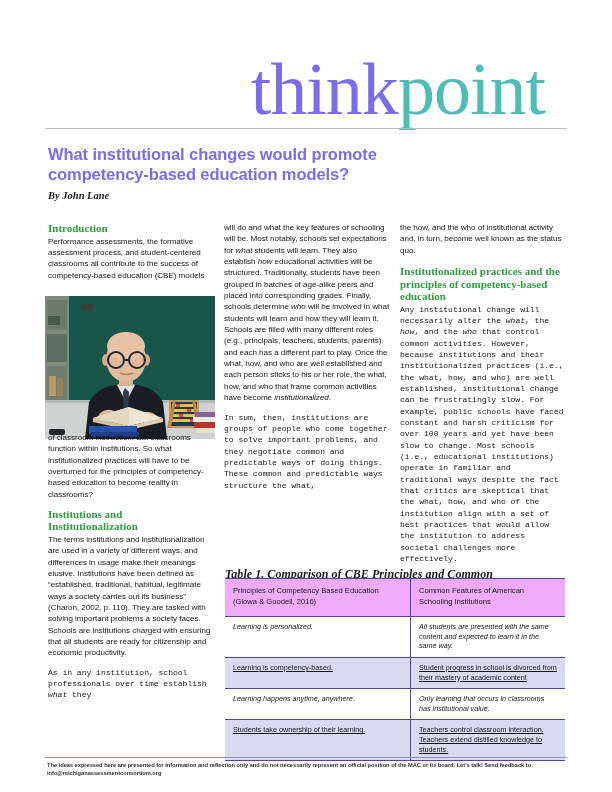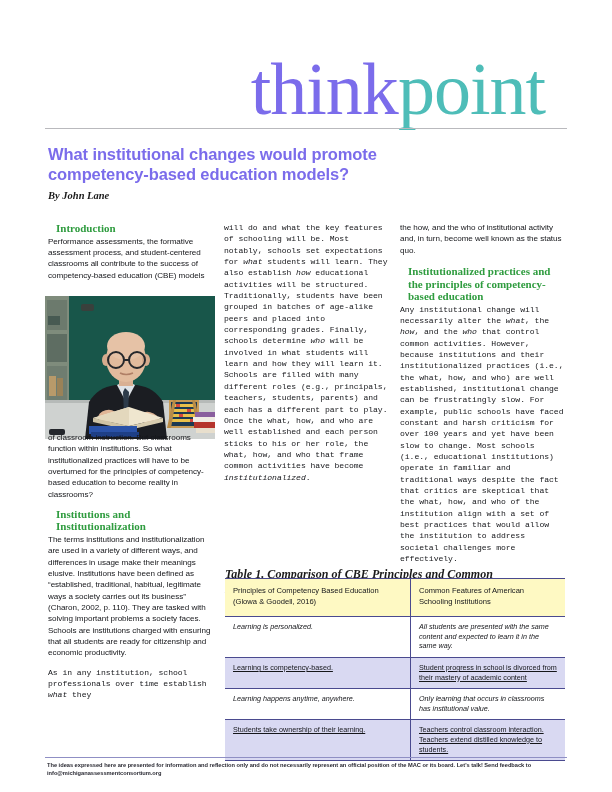--- a/index.html
+++ b/index.html
@@ -56,21 +56,21 @@
   .col1{left:48px;}
   .col2{left:224px;}
   .col3{left:400px;}
 
   .h2{
     font-family:"Liberation Serif", serif;
     font-weight:bold;
     font-size:11px;
     line-height:12.5px;
     color:#2f9c3f;
-    margin:0 0 1px 8px;
+    margin:0 0 1px 0;
   }
   .h2.spaced{margin-top:9px;}
   p.body{
     font-family:"Liberation Sans", sans-serif;
     font-size:8.1px;
     line-height:11.35px;
     color:#15161a;
     margin:0 0 8px 0;
     text-align:left;
     letter-spacing:-0.05px;
@@ -108,21 +108,21 @@
     font-size:7.2px;
     line-height:9.6px;
     color:#15161a;
     vertical-align:top;
     padding:5px 7px 6px 8px;
     border-top:1px solid #4a4a8f;
     border-bottom:1px solid #4a4a8f;
   }
   table.cbe td.left{width:170px;border-right:1px solid #4a4a8f;}
   table.cbe tr.head td{
-    background:#fef9c3;
+    background:#f0abfc;
     font-size:7.6px;
     line-height:10.6px;
     padding-top:7px;
     padding-bottom:9px;
     border-top:1px solid #4a4a8f;
   }
   table.cbe tr.alt td{background:#d9d9f2;text-decoration:underline;}
   table.cbe tr.plain td{background:#ffffff;font-style:italic;}
   table.cbe tr.head td.left{padding-left:8px;}
 
@@ -235,20 +235,21 @@
     <p class="body">Performance assessments, the formative assessment process, and student-centered classrooms all contribute to the success of competency-based education (CBE) models</p>
     <div style="height:143px"></div>
     <p class="body after-photo">of classroom instruction. But classrooms function within institutions. So what institutionalized practices will have to be overturned for the principles of competency-based education to become reality in classrooms?</p>
     <div class="h2">Institutions and Institutionalization</div>
     <p class="body">The terms institutions and institutionalization are used in a variety of different ways, and differences in usage make their meanings elusive. Institutions have been defined as “established, traditional, habitual, legitimate ways a society carries out its business” (Charon, 2002, p. 110). They are tasked with solving important problems a society faces. Schools are institutions charged with ensuring that all students are ready for citizenship and economic productivity.</p>
     <p class="body"><span>As in any institution, school professionals over time establish </span><em>what</em><span> they</span></p>
   </div>
 
   <div class="col col2">
     <p class="body"><span>will do and what the key features of schooling will be. Most notably, schools set expectations for </span><em>what</em><span> students will learn. They also establish </span><em>how</em><span> educational activities will be structured. Traditionally, students have been grouped in batches of age-alike peers and placed into corresponding grades. Finally, schools determine </span><em>who</em><span> will be involved in what students will learn and how they will learn it. Schools are filled with many different roles (e.g., principals, teachers, students, parents) and each has a different part to play. Once the what, how, and who are well established and each person sticks to his or her role, the what, how, and who that frame common activities have become </span><em>institutionalized</em><span>.</span></p>
+    <p class="body">In sum, then, institutions are groups of people who come together to solve important problems, and they negotiate common and predictable ways of doing things. These common and predictable ways structure the what,</p>
   </div>
 
   <div class="col col3">
     <p class="body">the how, and the who of institutional activity and, in turn, become well known as the status quo.</p>
     <div class="h2 spaced">Institutionalized practices and the principles of competency-based education</div>
     <p class="body"><span>Any institutional change will necessarily alter the </span><em>what</em><span>, the </span><em>how</em><span>, and the </span><em>who</em><span> that control common activities. However, because institutions and their institutionalized practices (i.e., the what, how, and who) are well established, institutional change can be frustratingly slow. For example, public schools have faced constant and harsh criticism for over 100 years and yet have been slow to change. Most schools (i.e., educational institutions) operate in familiar and traditional ways despite the fact that critics are skeptical that the what, how, and who of the institution align with a set of best practices that would allow the institution to address societal challenges more effectively.</span></p>
   </div>
 
   <div class="table-caption">Table 1. Comparison of CBE Principles and Common Institutionalized Practices</div>
 

